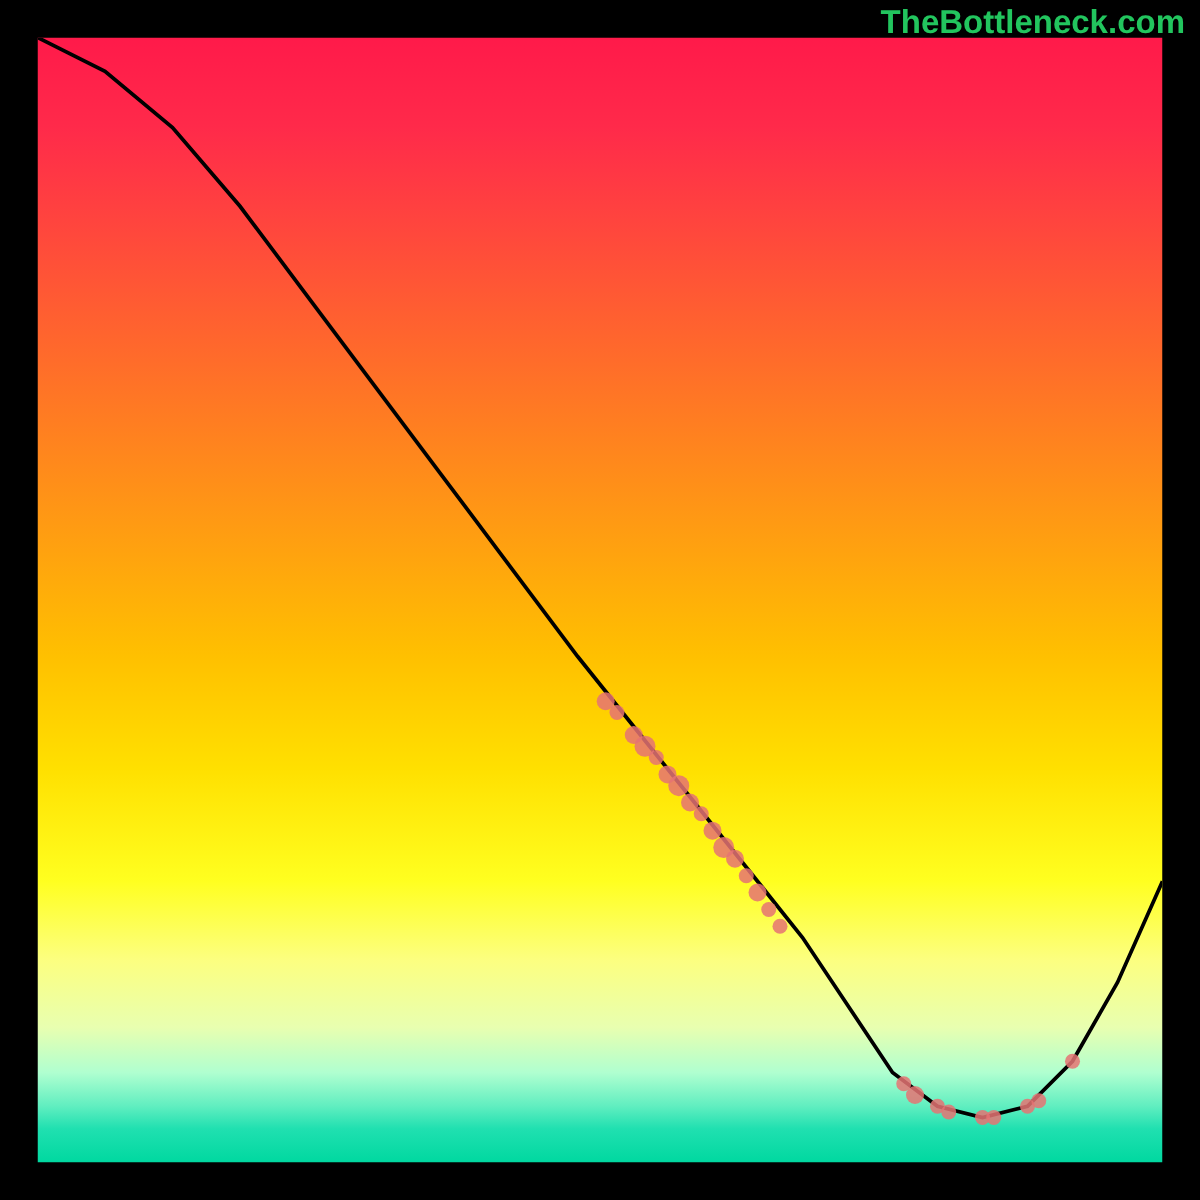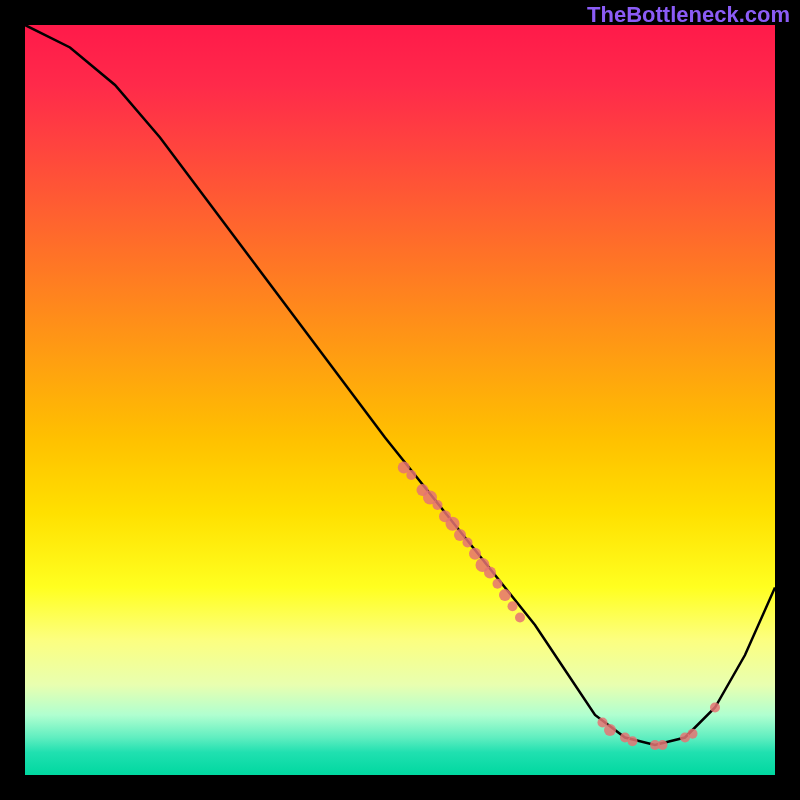--- a/index.html
+++ b/index.html
@@ -7,21 +7,21 @@
     width: 800px;
     height: 800px;
     background: #000;
     position: relative;
     font-family: Arial, sans-serif;
   }
   .watermark {
     position: absolute;
     top: 2px;
     right: 10px;
-    color: #8b5cf6;
+    color: #22c55e;
     font-size: 22px;
     font-weight: bold;
     z-index: 10;
   }
   .plot-area {
     position: absolute;
     left: 25px;
     top: 25px;
     width: 750px;
     height: 750px;

